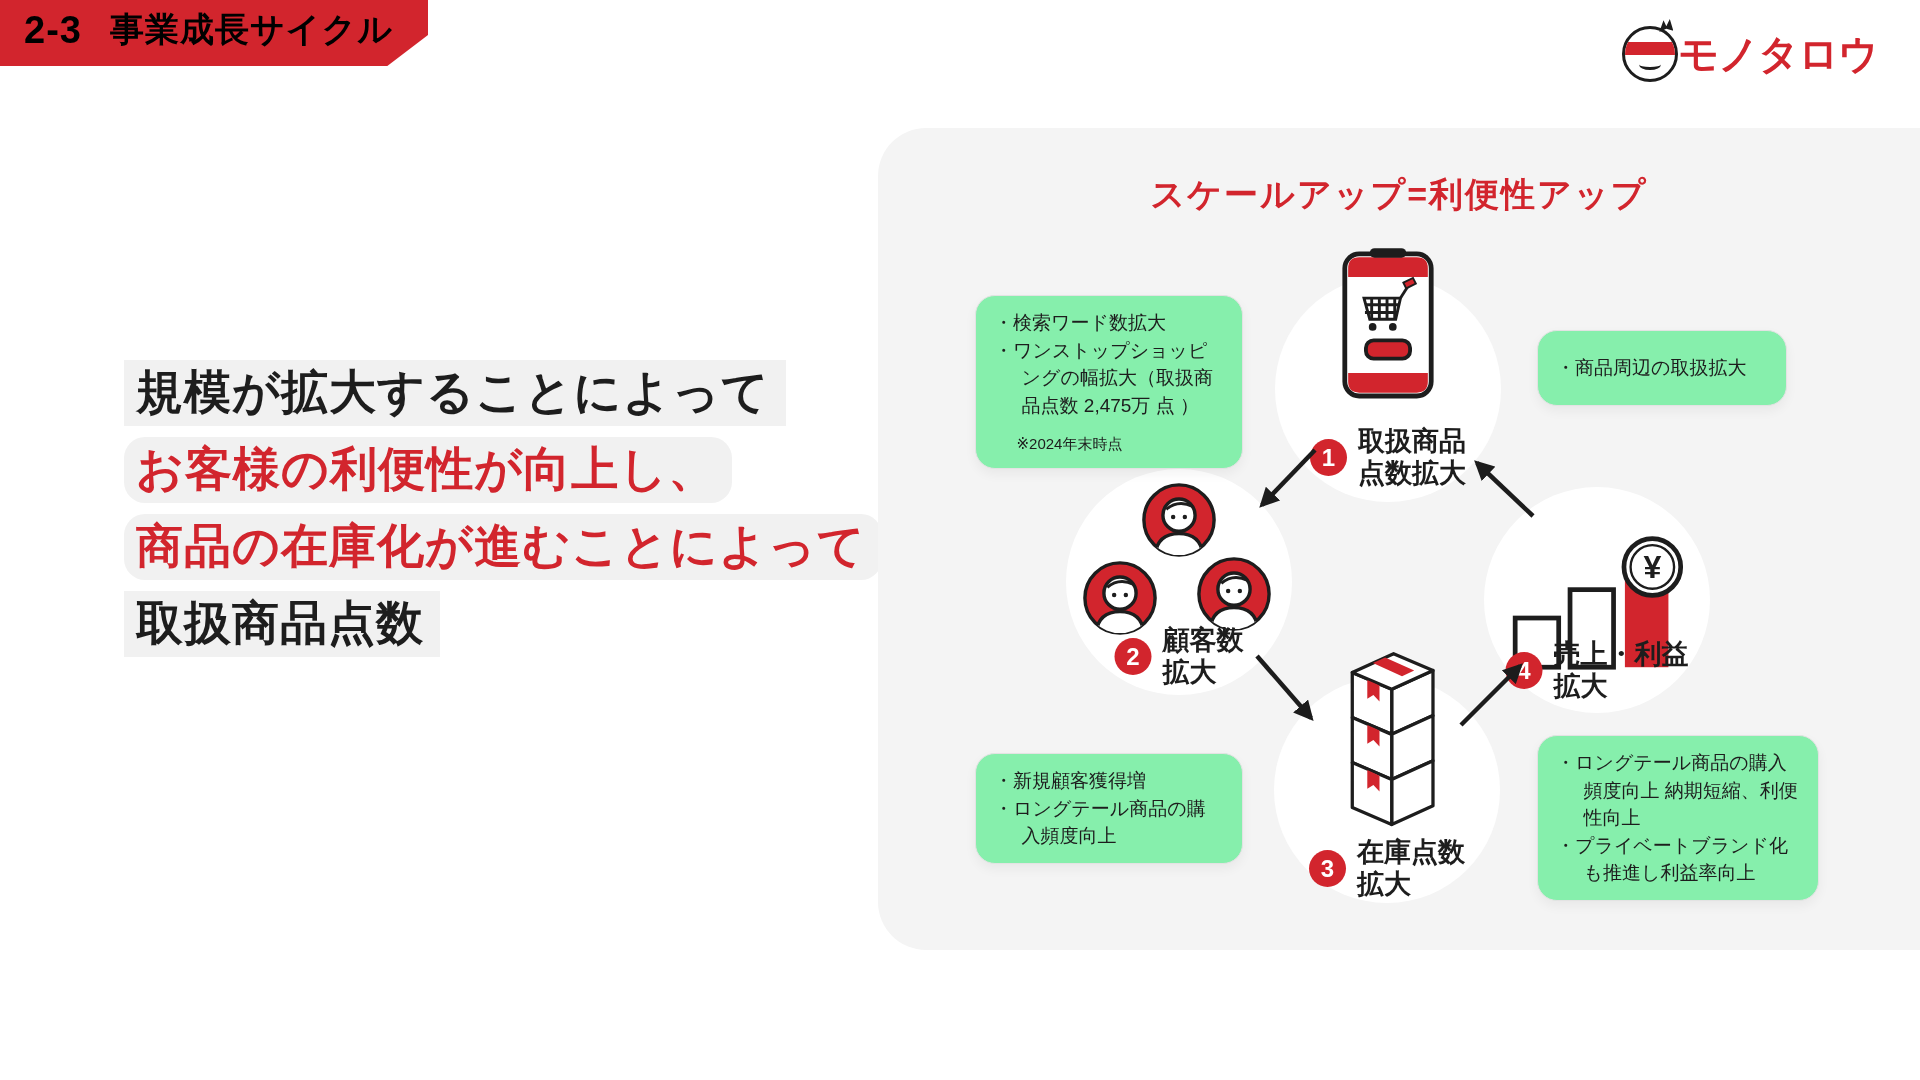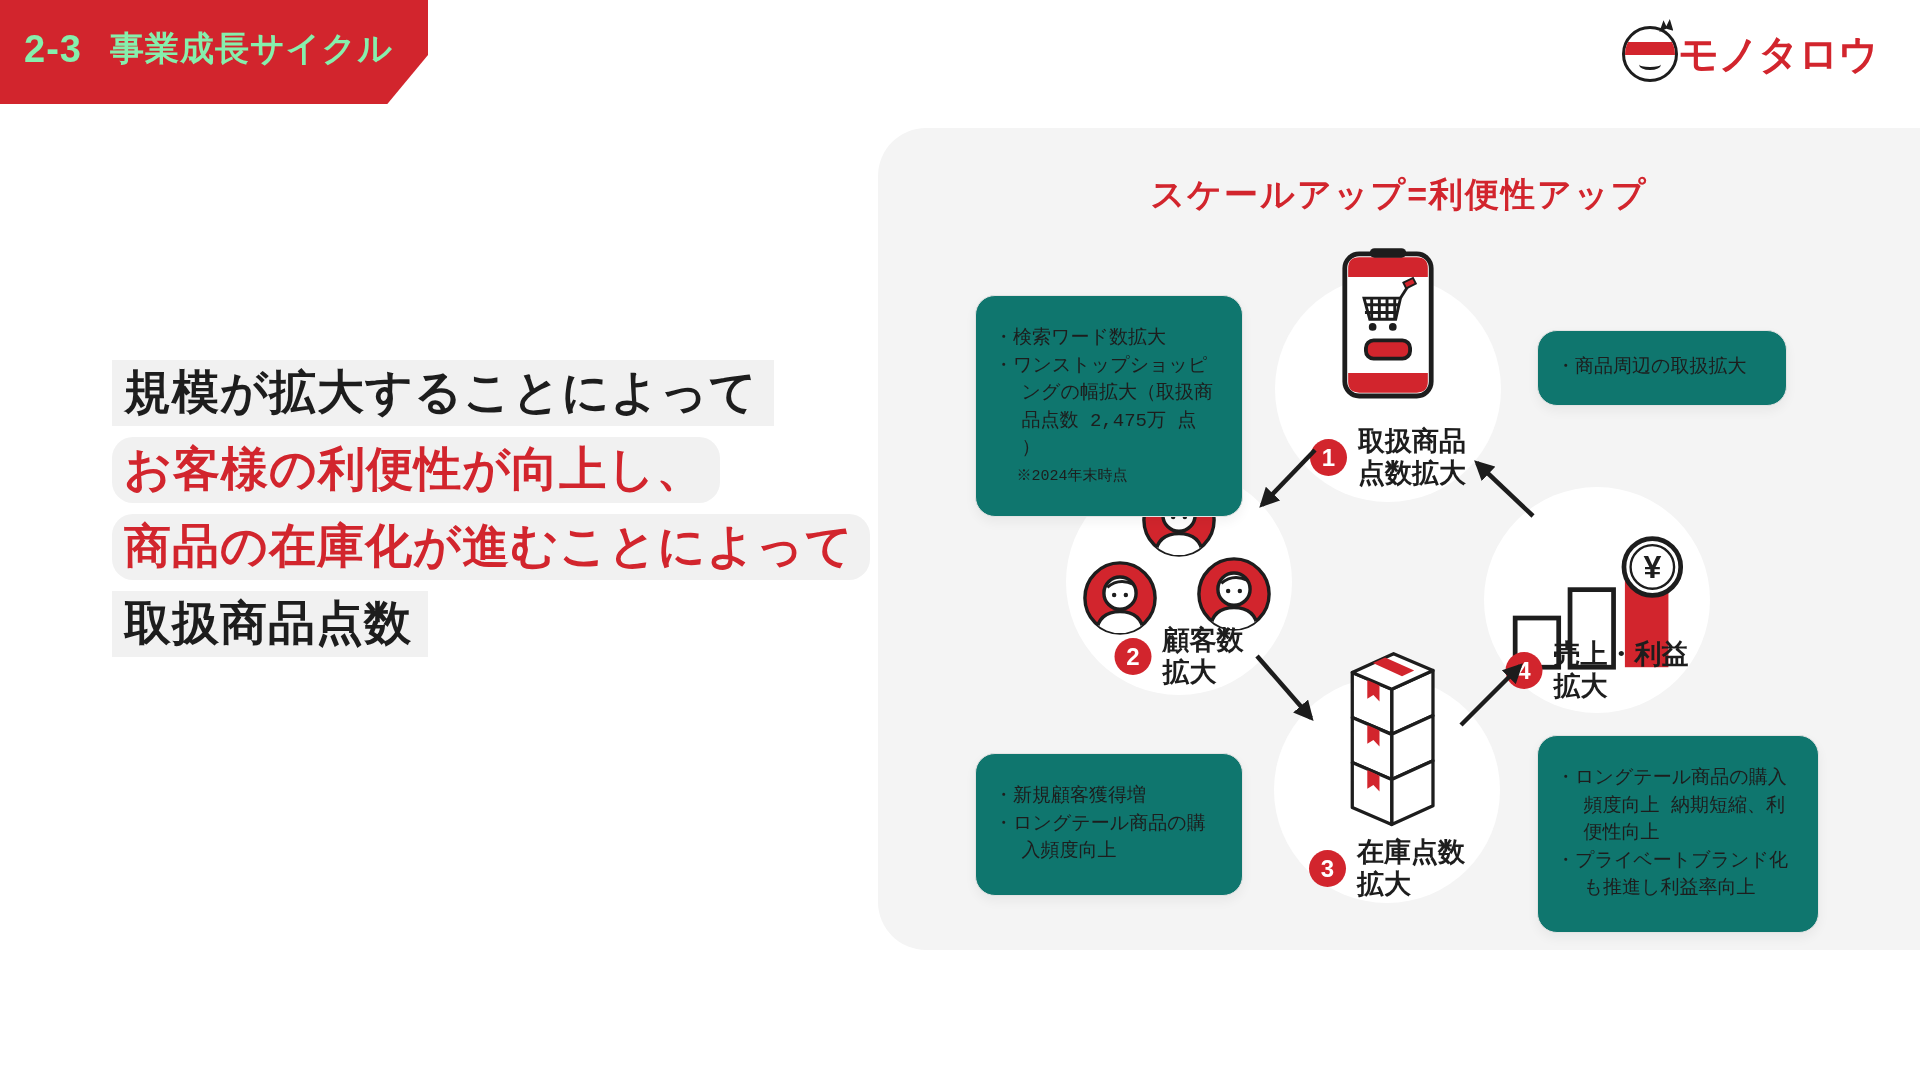--- a/index.html
+++ b/index.html
@@ -11,25 +11,25 @@
     background:#ffffff;
     font-family:"Liberation Sans","DejaVu Sans",sans-serif;
     color:var(--ink);
     overflow:hidden;
     position:relative;
   }
   .slide{position:absolute;inset:0;}
 
   
   .badge{
-    position:absolute;left:0;top:0;width:428px;height:104px;
+    position:absolute;left:0;top:0;width:428px;height:66px;
     background:var(--red);
     clip-path:polygon(0 0,100% 0,100% 53%,90.5% 100%,0 100%);
     display:flex;align-items:center;gap:28px;padding:0 0 6px 24px;
-    color:#86efac;
+    color:#000000;
   }
   .badge-num{font-size:38px;font-weight:800;letter-spacing:1px;}
   .badge-title{font-size:34px;font-weight:800;letter-spacing:1px;}
 
   
   .logo{position:absolute;top:26px;right:42px;display:flex;align-items:center;}
   .logo-mark{position:relative;width:56px;height:56px;}
   .mascot{
     position:absolute;inset:0;border:3px solid var(--ink);border-radius:50%;
     background:#fff;overflow:hidden;display:block;
@@ -44,21 +44,21 @@
     clip-path:polygon(0 100%,30% 10%,50% 55%,75% 0,100% 90%,50% 75%);display:block;
   }
   .logo-text{font-size:40px;font-weight:800;color:var(--red);letter-spacing:-1px;}
 
   
   .headline{position:absolute;left:112px;top:360px;}
   .hl-line{margin-bottom:11px;}
   .hl{
     display:inline-block;background:var(--highlight-bg);
     font-size:47px;font-weight:800;line-height:1.0;letter-spacing:1px;
-    padding:8px 16px 11px 12px;color:var(--ink);
+    padding:8px 16px 11px 12px;color:var(--ink);margin-left:12px;
   }
   .hl.red{color:var(--red);border-radius:21px;}
 
   
   .panel{
     position:absolute;left:878px;top:128px;right:0;bottom:130px;
     background:var(--panel-bg);border-radius:48px 0 0 48px;
   }
   .panel-title{
     position:absolute;top:44px;left:0;right:0;text-align:center;
@@ -96,31 +96,31 @@
   .avatar{position:absolute;border-radius:50%;box-shadow:0 0 0 5px #fff;}
   .avatar.a1{left:59px;top:0;}
   .avatar.a2{left:0;top:78px;}
   .avatar.a3{left:114px;top:74px;}
 
   
   .arrows{position:absolute;inset:0;width:100%;height:100%;pointer-events:none;}
 
   
   .callout{
-    position:absolute;background:#0f766e;border:1px solid #e3e3e3;border-radius:20px;
-    padding:29px 18px;box-shadow:0 5px 12px rgba(0,0,0,.05);
-    font-size:19px;line-height:1.45;color:var(--ink);font-family:Liberation Mono, monospace;
+    position:absolute;background:#86efac;border:1px solid #e3e3e3;border-radius:20px;
+    padding:13px 18px;box-shadow:0 5px 12px rgba(0,0,0,.05);
+    font-size:19px;line-height:1.45;color:var(--ink);
   }
   .callout ul{list-style:none;}
   .callout li{padding-left:1.45em;text-indent:-1.45em;}
   .co-tl{left:97px;top:167px;width:268px;}
   .co-tr{left:659px;top:202px;width:250px;height:76px;display:flex;align-items:center;padding-top:0;padding-bottom:0;}
   .co-bl{left:97px;top:625px;width:268px;}
   .co-br{left:659px;top:607px;width:282px;}
-  .note{font-size:15px;padding-left:1.5em;margin-top:3px;}
+  .note{font-size:15px;padding-left:1.5em;margin-top:14px;}
 </style>
 </head>
 <body>
 
 <div class="slide">
 
   <div class="badge">
     <span class="badge-num">2-3</span>
     <span class="badge-title">事業成長サイクル</span>
   </div>

